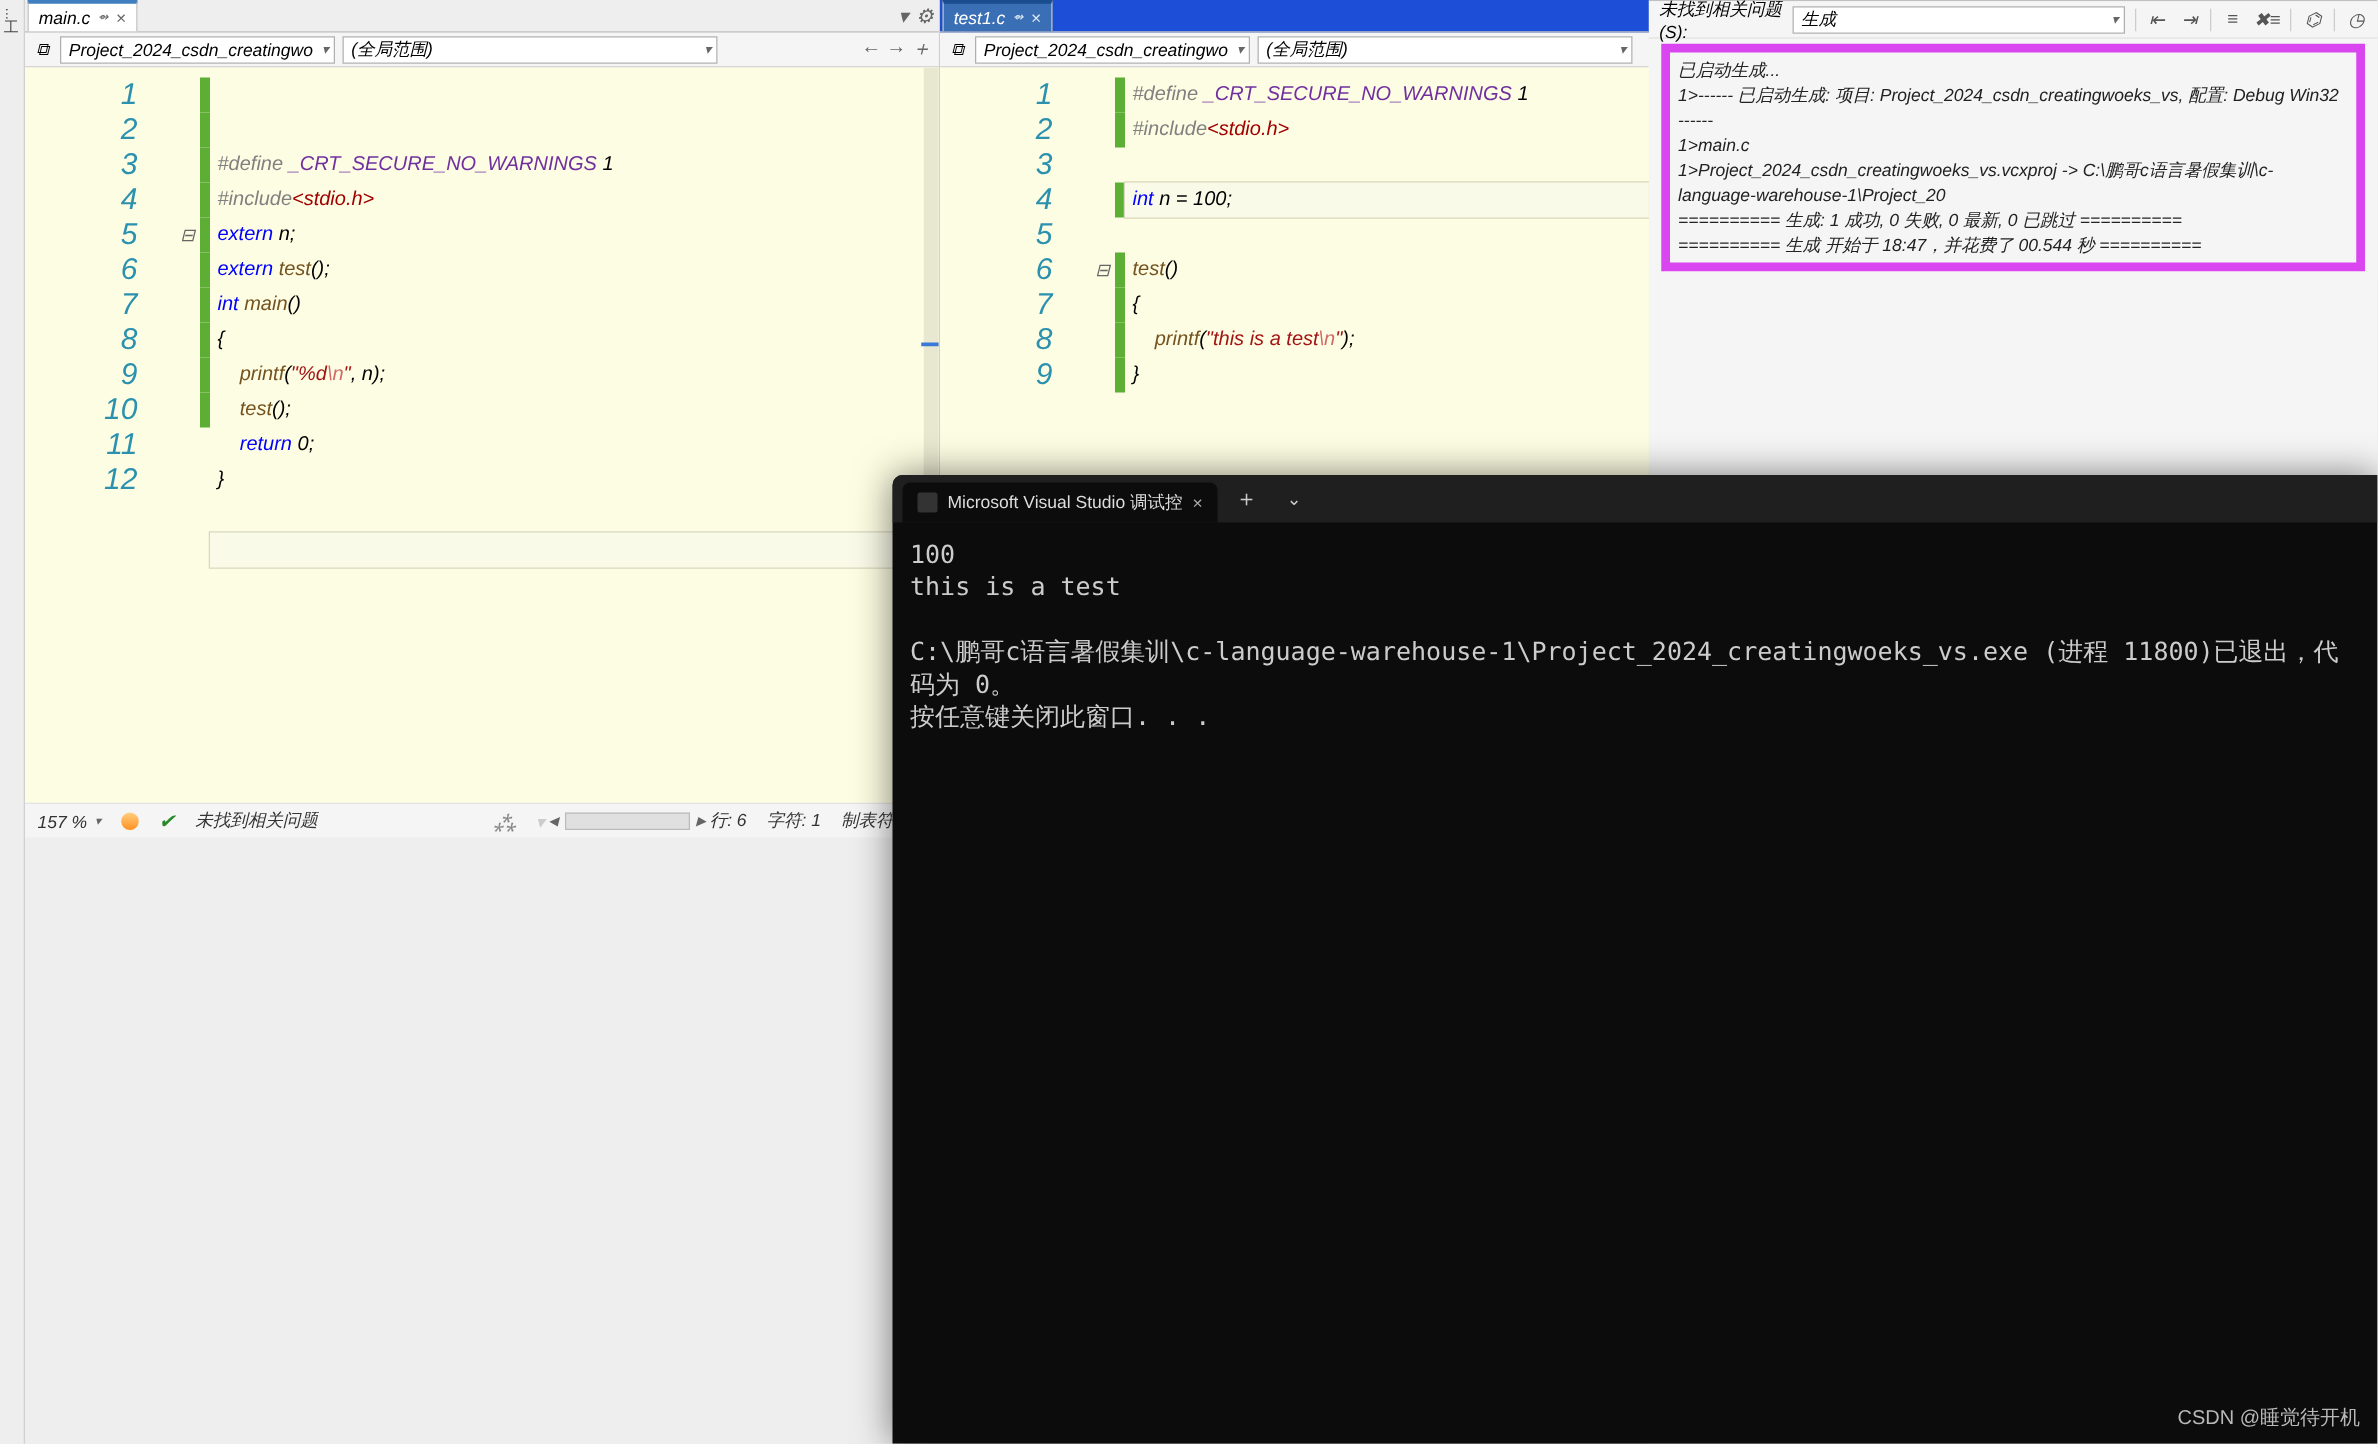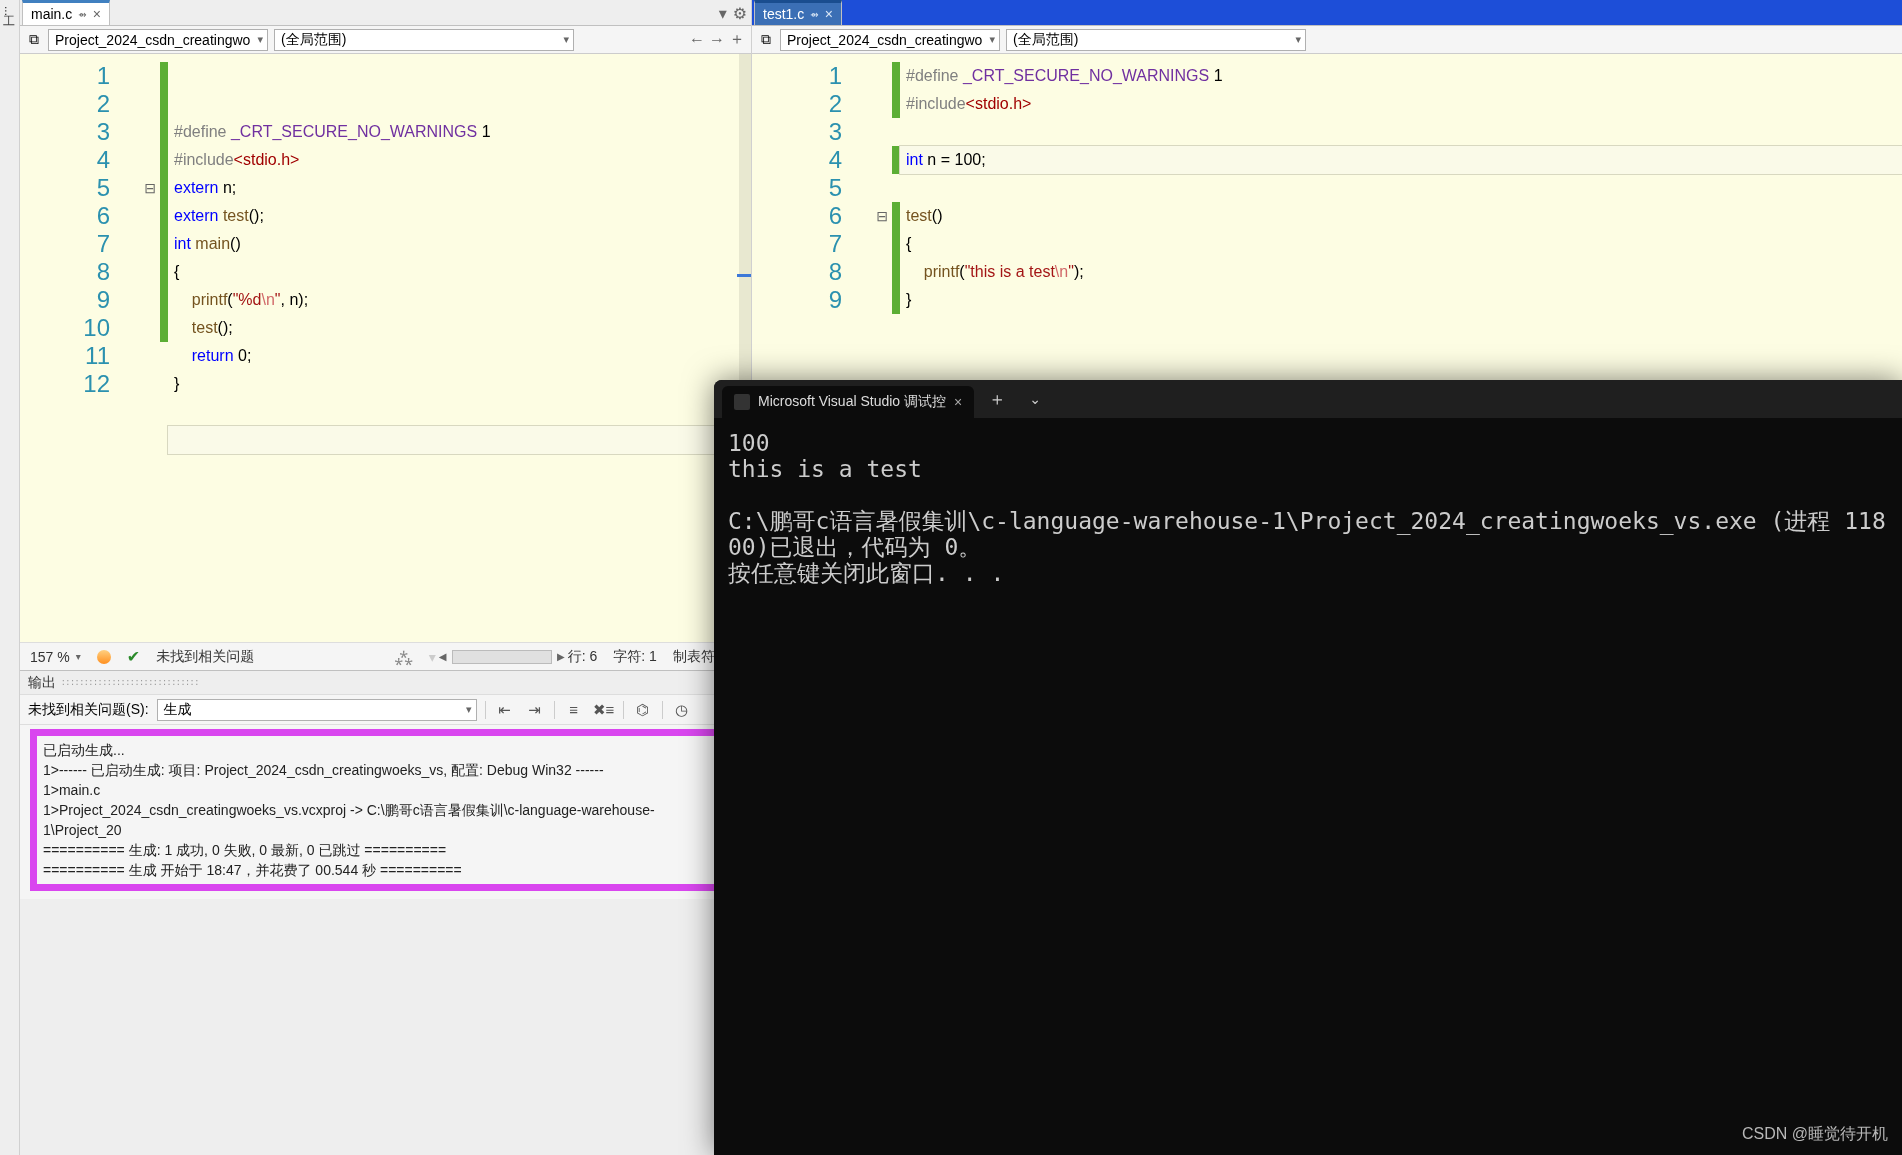--- a/index.html
+++ b/index.html
@@ -67,31 +67,31 @@
 .outbox { border:7px solid #d946ef; padding:4px 6px; }
 
 
 .term { position:absolute; left:714px; top:380px; right:0; bottom:0; background:#0c0c0c; color:#cccccc; box-shadow:0 0 30px rgba(0,0,0,0.5); display:flex; flex-direction:column; border-radius:8px 0 0 0; overflow:hidden; }
 .term-titlebar { height:38px; background:#1f1f1f; display:flex; align-items:center; padding:0 8px; gap:8px; }
 .term-tab { height:32px; background:#0c0c0c; border-radius:6px 6px 0 0; display:flex; align-items:center; padding:0 12px; gap:8px; font-size:14px; color:#ddd; margin-top:6px; }
 .term-tab .ticon { width:16px; height:16px; background:#333; border-radius:2px; }
 .term-tab .tx { color:#aaa; font-size:14px; }
 .term-plus { width:30px; height:30px; display:flex; align-items:center; justify-content:center; color:#ccc; font-size:18px; }
 .term-chev { width:30px; height:30px; display:flex; align-items:center; justify-content:center; color:#ccc; font-size:14px; }
-.term-body { flex:1; padding:12px 14px; font-family:Consolas,"NSimSun",monospace; font-size:23px; line-height:26px; color:#cccccc; white-space:pre-wrap; word-break:break-all; }
+.term-body { flex:1; padding:12px 14px; font-family:Consolas,"NSimSun",monospace; font-size:20px; line-height:26px; color:#cccccc; white-space:pre-wrap; word-break:break-all; }
 
 
 .wm { position:absolute; right:14px; bottom:10px; font-size:16px; color:#b8b8b8; font-family:"Microsoft YaHei",sans-serif; }
 
 
 .leftstrip { position:absolute; left:0; top:0; width:20px; height:100%; background:#eeeeee; border-right:1px solid #d0d0d0; }
 .leftstrip .vtxt { writing-mode:vertical-rl; font-size:12px; color:#444; padding-top:6px; }
 
 
-.maincol { position:absolute; left:20px; top:0; right:0; bottom:0; display:flex; flex-direction:column; }
+.maincol { position:absolute; left:20px; top:0; right:0; bottom:0; display:flex; flex-direction:row;font-style:italic; }
 .splitarea { display:flex; width:100%; }
 .half { display:flex; flex-direction:column; }
 .half.left { width:732px; border-right:1px solid #d0d0d0; }
 .half.right { flex:1; }
 </style>
 </head>
 <body>
 
 <div class="leftstrip">
   <div class="vtxt">工...</div>
@@ -241,24 +241,20 @@
             <div class="cb green"></div>
             <div class="cb green"></div>
             <div class="cb green"></div>
           </div>
         <div class="codearea" id="rcode"><div class="codeline"><span class="pre">#define </span><span class="mac">_CRT_SECURE_NO_WARNINGS</span> 1</div><div class="codeline"><span class="pre">#include</span><span class="inc">&lt;</span><span class="hdr">stdio.h</span><span class="inc">&gt;</span></div><div class="codeline"></div><div class="codeline cur"><span class="kw">int</span> n = 100;</div><div class="codeline"></div><div class="codeline"><span class="fn">test</span>()</div><div class="codeline">{</div><div class="codeline">    <span class="fn">printf</span>(<span class="str">"this is a test</span><span class="esc">\n</span><span class="str">"</span>);</div><div class="codeline">}</div></div>
       </div>
     </div>
   </div>
 
   <div class="outpanel" style="width:732px">
-    <div class="outhead">
-      <span>输出</span>
-      <span class="grip">∶∶∶∶∶∶∶∶∶∶∶∶∶∶∶∶∶∶∶∶∶∶∶∶∶∶∶∶∶∶</span>
-    </div>
     <div class="outtoolbar">
       <span>未找到相关问题(S):</span>
       <div class="drop">
         <span>生成</span>
       </div>
       <div class="divv"></div>
       <span class="ico">⇤</span>
       <span class="ico">⇥</span>
       <div class="divv"></div>
       <span class="ico">≡</span>

